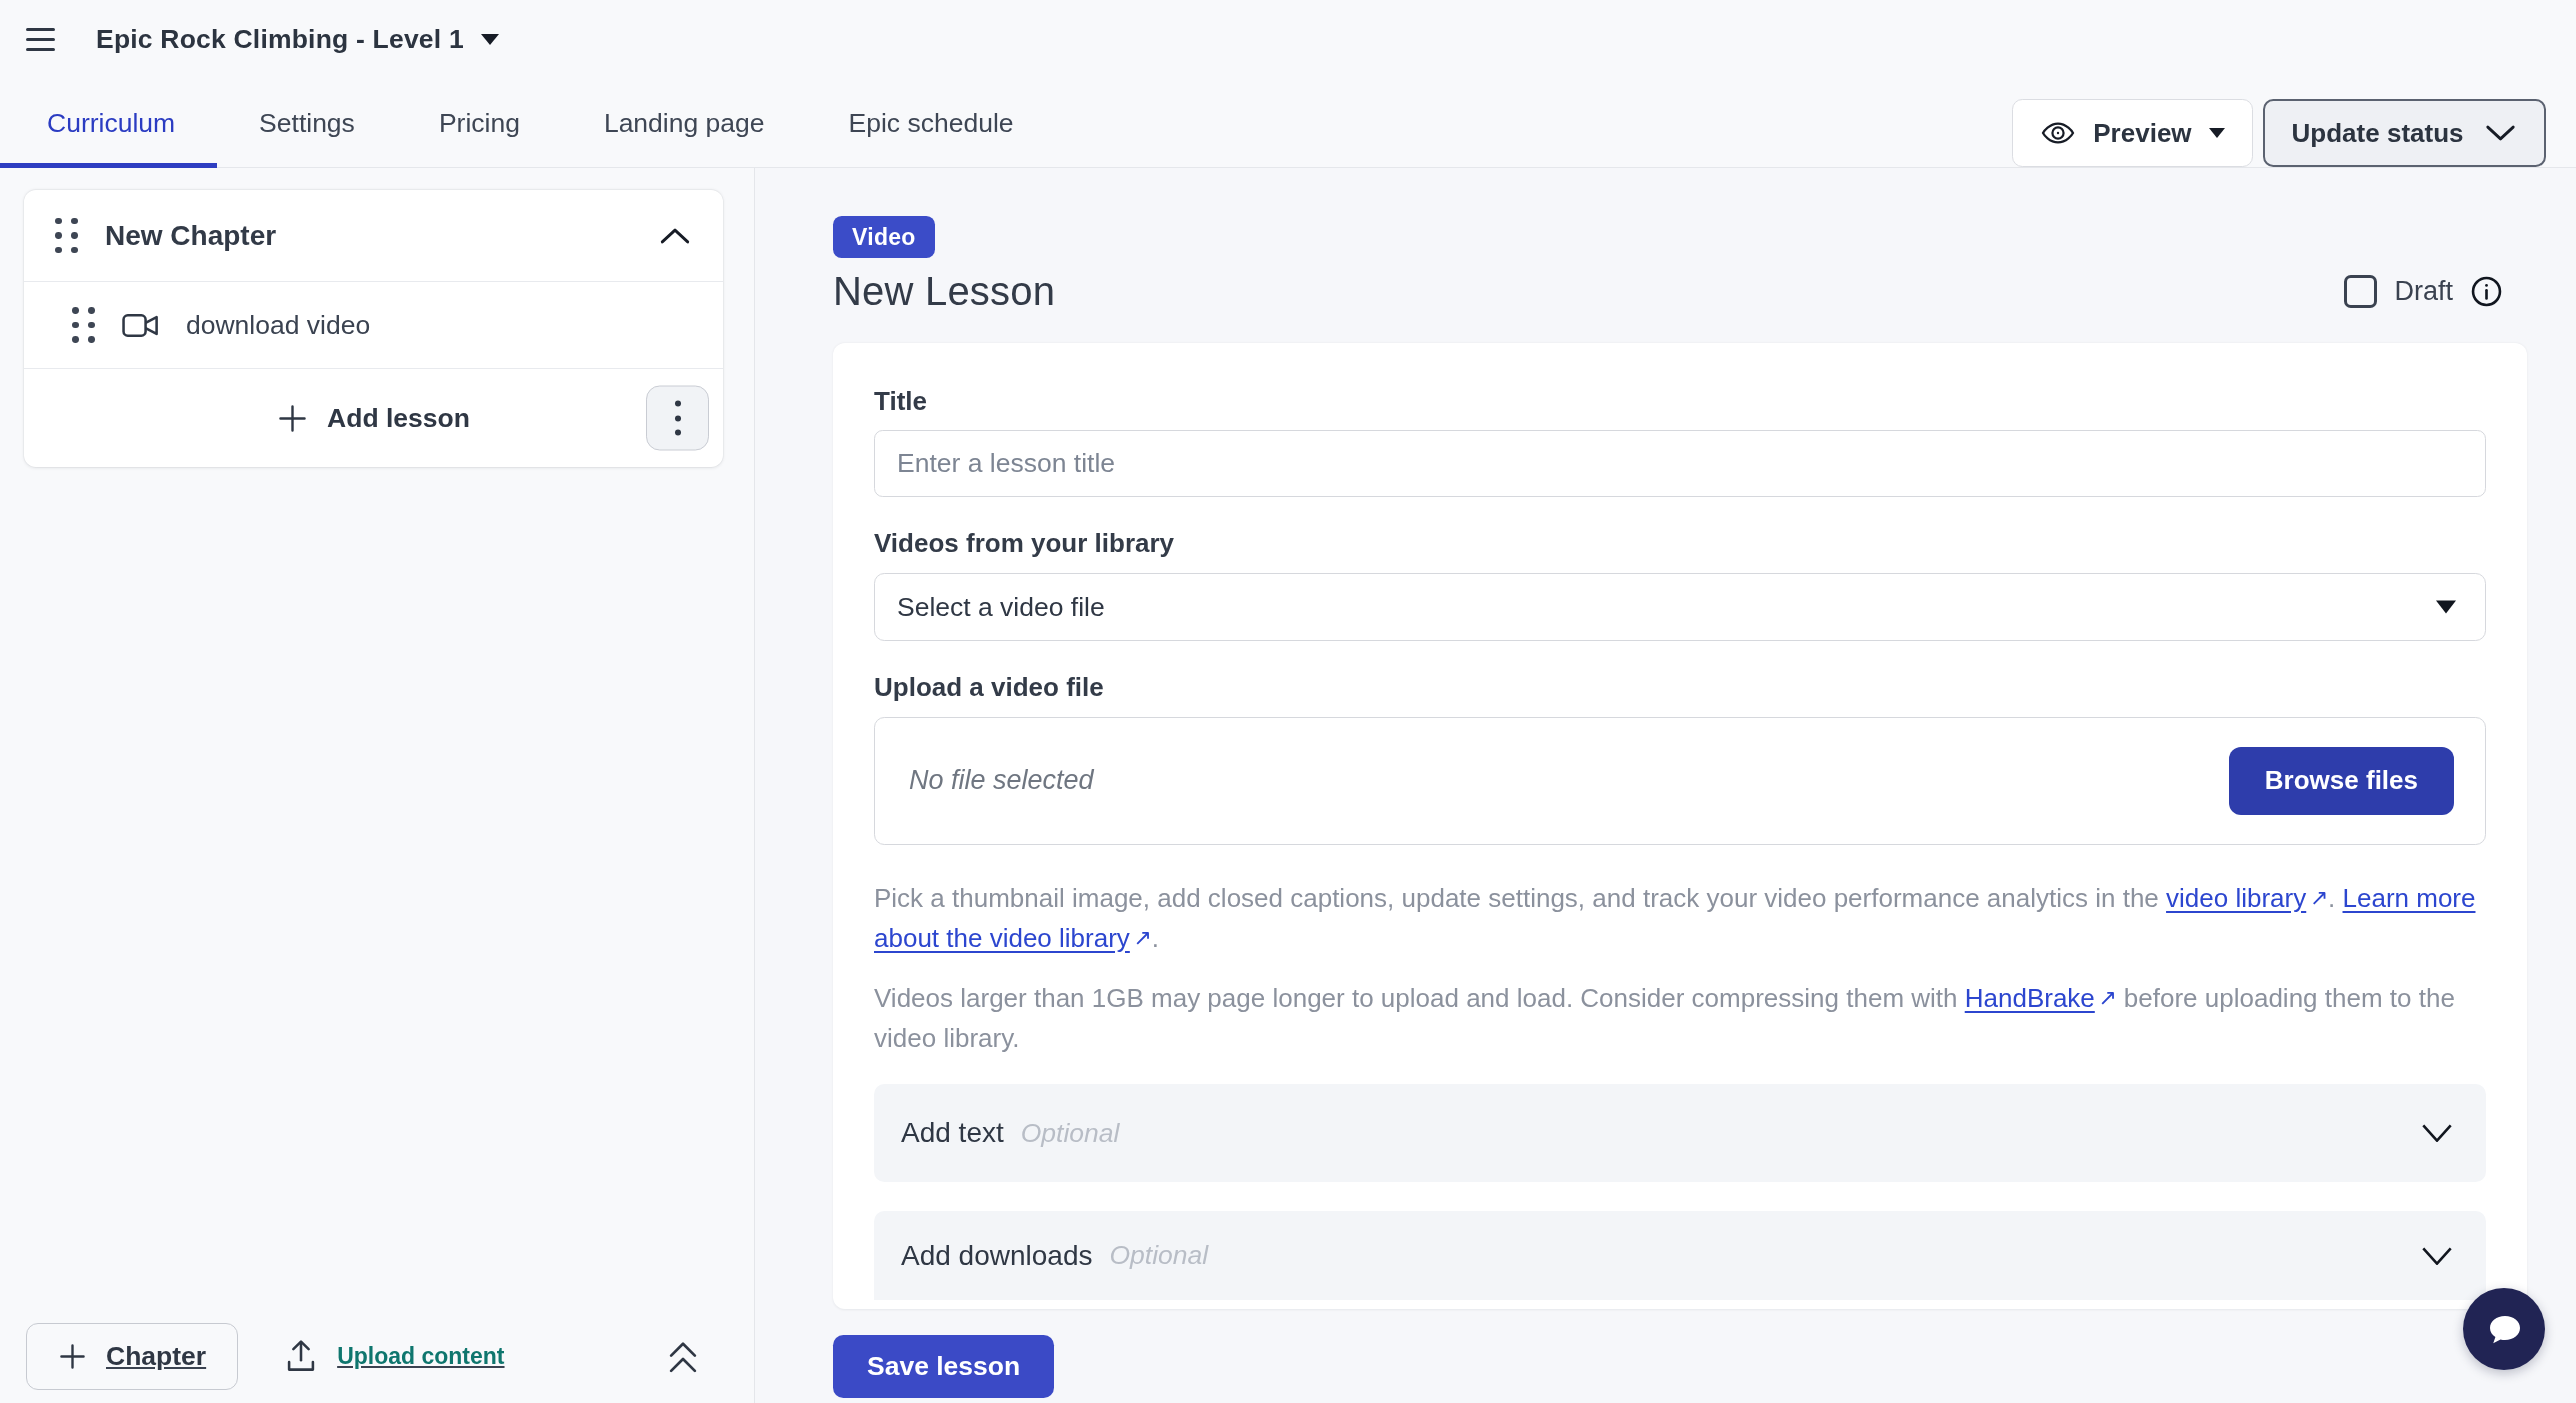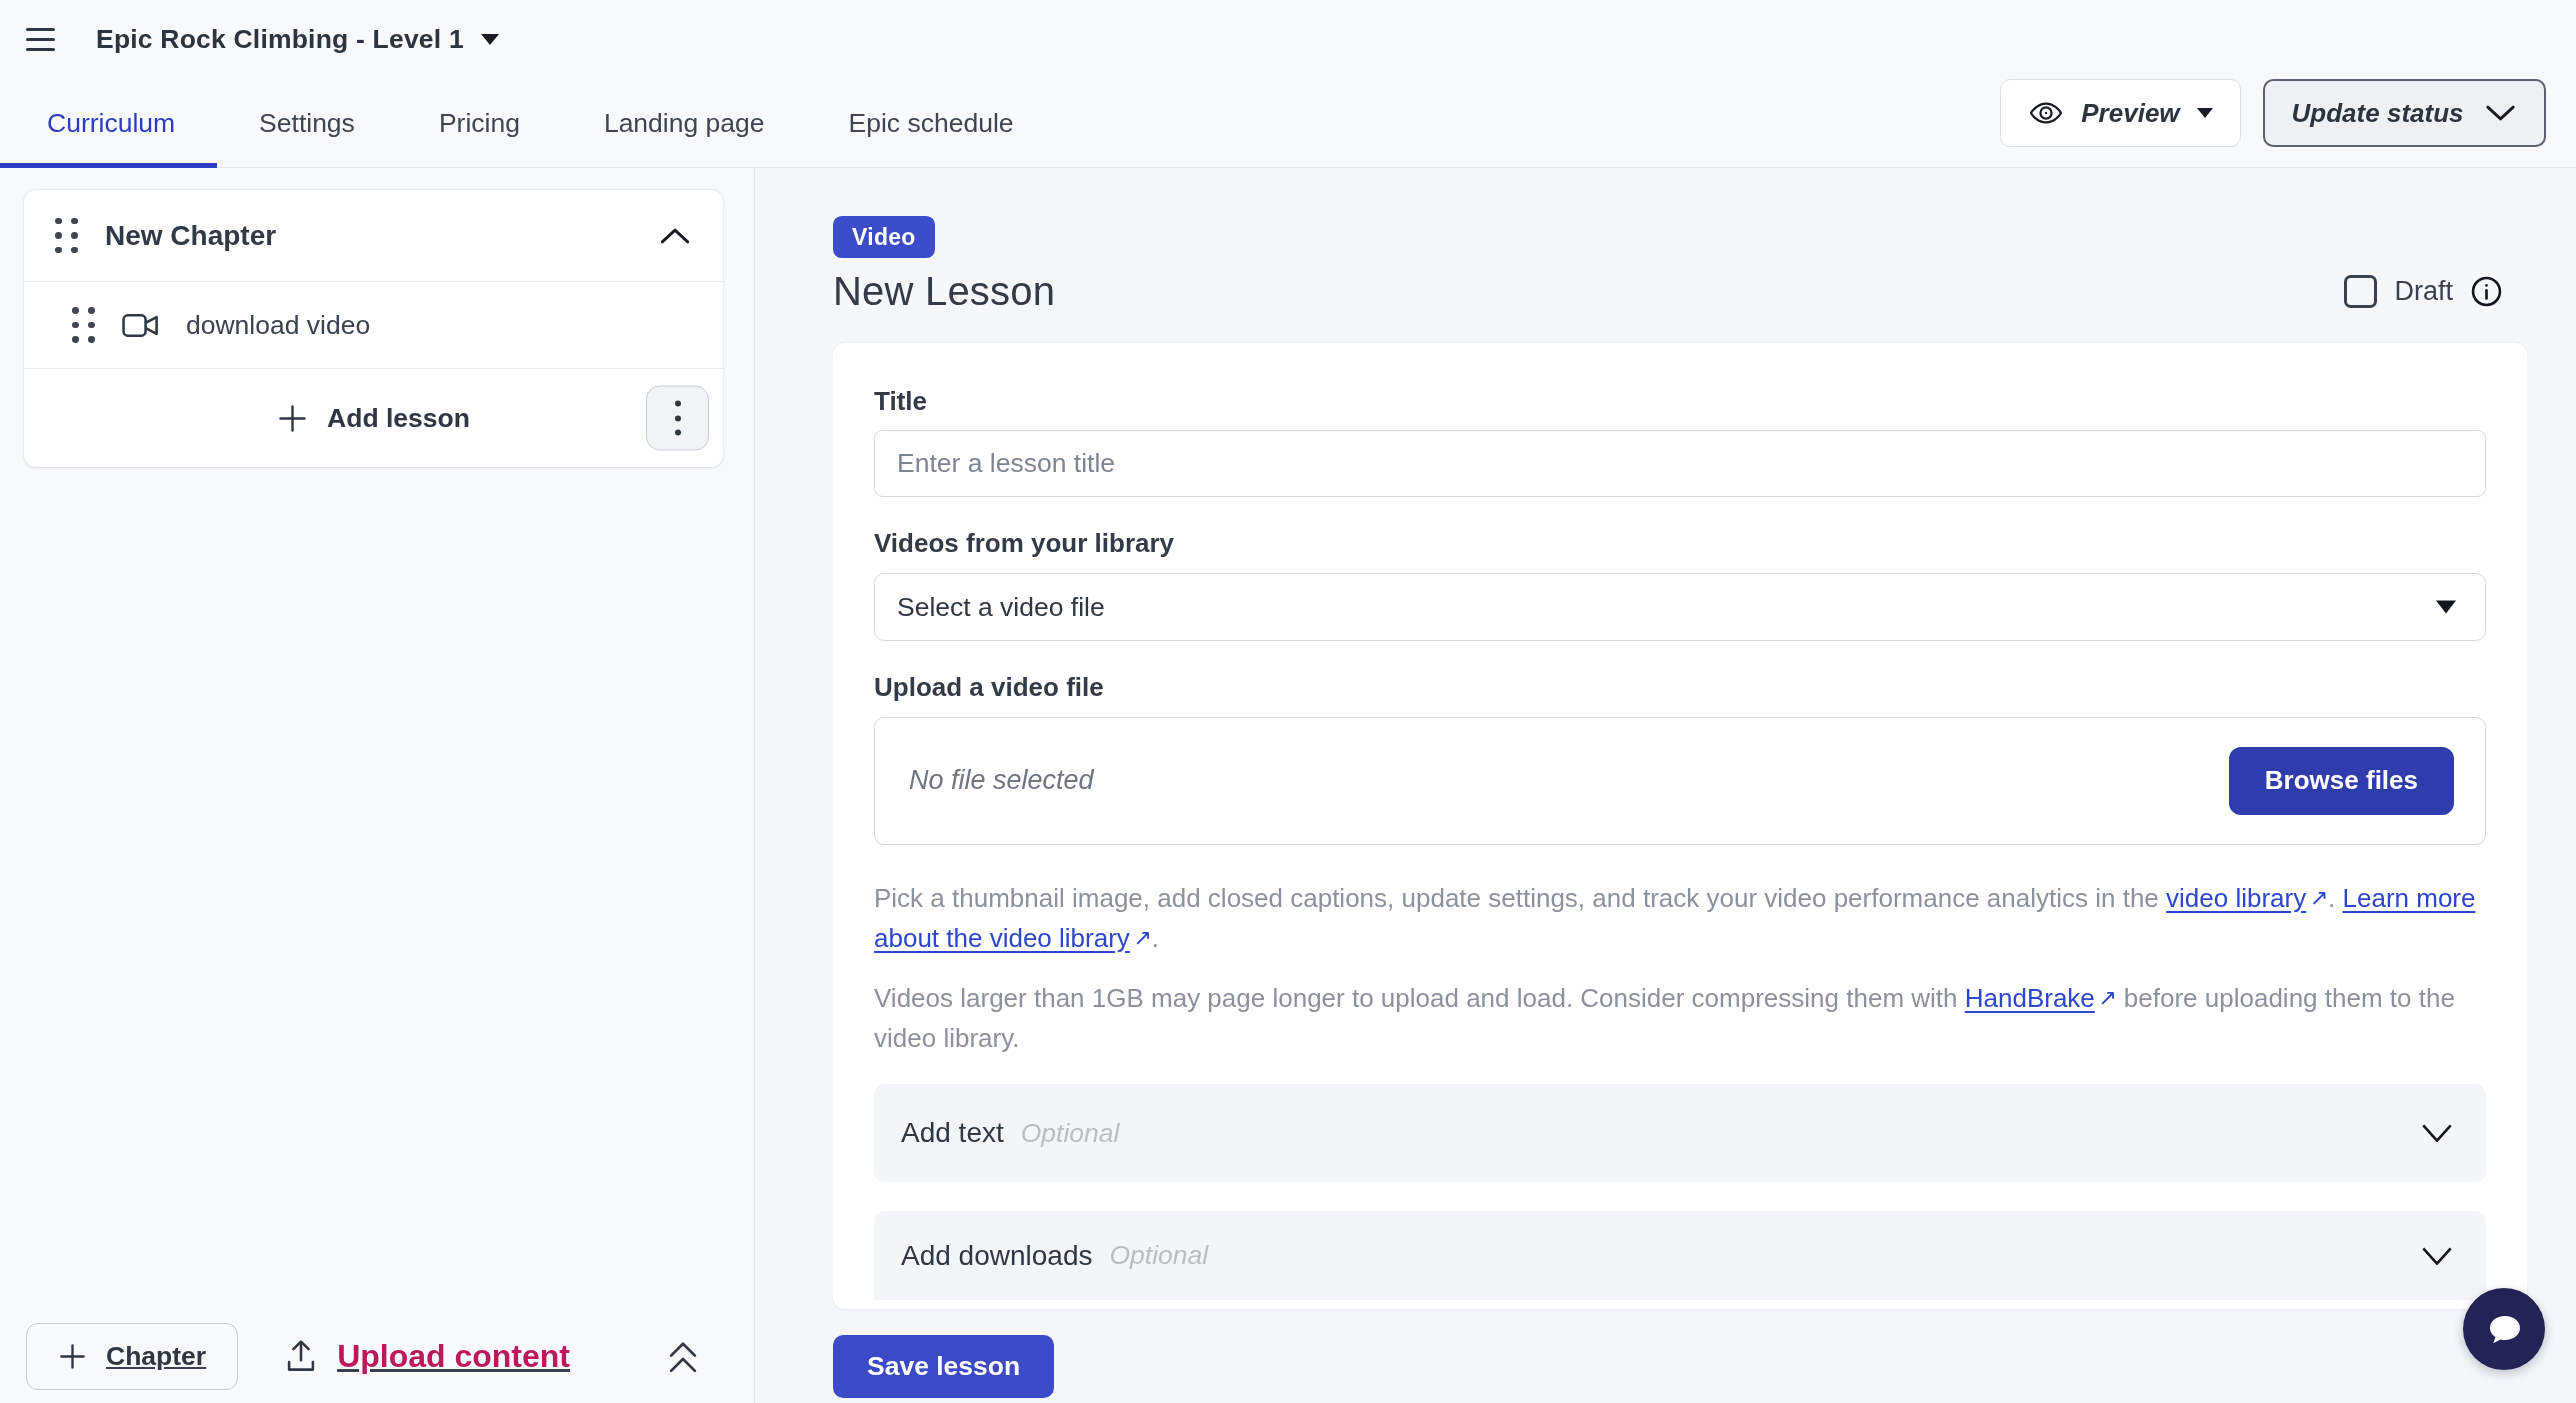--- a/index.html
+++ b/index.html
@@ -14,21 +14,21 @@
   .course-switcher { display:flex; align-items:center; gap:17px; margin-left:36px; cursor:pointer; }
   .course-title { font-size:26.5px; font-weight:600; color:#2c3440; letter-spacing:0.2px;text-align:center; }
   .caret-down { width:0; height:0; border-left:9.4px solid transparent; border-right:9.4px solid transparent; border-top:11px solid #171c26; }
 
   
   .tabsbar { height:89px; display:flex; align-items:stretch; background:#f8f9fb; border-bottom:1.7px solid #e5e7eb; padding-right:30px; }
   .tab { position:relative; display:flex; align-items:center; padding:0 42px; font-size:26.5px; font-weight:500; color:#3e4654; cursor:pointer; }
   .tab:first-child { padding-left:47px; }
   .tab.active { color:#2b3cc2; }
   .tab.active::after { content:""; position:absolute; left:0; right:0; bottom:-1.7px; height:6px; background:#2e3ec1; }
-  .tabactions { margin-left:auto; display:flex; align-items:flex-start; gap:22px;font-style:italic; }
+  .tabactions { margin-left:auto; display:flex; align-items:flex-end; gap:10px; }
   .btn { display:flex; align-items:center; border-radius:10.3px; cursor:pointer; font-weight:700; font-size:26px; color:#2c3440; }
   .btn-preview { height:68px; padding:0 27px; gap:17px; background:#ffffff; border:1.7px solid #dbdde2; }
   .btn-update { height:68px; padding:0 27px; gap:20.5px; background:#eef0f4; border:2.6px solid #5b6270; }
   .tri-down { width:0; height:0; border-left:8.6px solid transparent; border-right:8.6px solid transparent; border-top:10.3px solid #171c26; }
 
   
   .bodyrow { display:flex; height:1236px; }
   .sidebar { position:relative; width:755px; background:#f8f9fb; border-right:1.7px solid #e4e6ea; flex:none; }
   .chapter-card { margin:22px 31px 0 24px; background:#ffffff; border-radius:12px; box-shadow:0 0.9px 3.4px rgba(20,26,40,.10), 0 0 0 0.9px rgba(20,26,40,.03); overflow:hidden; }
   .chap-row { display:flex; align-items:center; }
@@ -37,21 +37,21 @@
   .dots { display:grid; grid-template-columns:repeat(2,6.8px); gap:7.7px 9.4px; cursor:grab; }
   .dots i { width:6.8px; height:6.8px; border-radius:50%; background:#3e4654; }
   .lesson-row { height:87px; padding:0 31px 0 48px; gap:26px; border-bottom:0.9px solid #e8eaee; cursor:pointer; }
   .lesson-title { font-size:26.5px; color:#3a4250; }
   .chap-foot { position:relative; height:98px; }
   .add-lesson { position:absolute; inset:0; display:flex; align-items:center; justify-content:center; gap:19px; font-size:26.5px; font-weight:600; color:#2f3744; cursor:pointer; }
   .kebab-btn { position:absolute; right:13.7px; top:50%; transform:translateY(-50%); width:63px; height:65px; border:1.7px solid #c9ccd3; border-radius:13.7px; background:#f1f3f6; display:flex; align-items:center; justify-content:center; flex-direction:column; gap:8.6px; cursor:pointer; }
   .kebab-btn i { width:6px; height:6px; border-radius:50%; background:#2f3744; }
   .sidebar-footer { position:absolute; left:0; right:1.7px; bottom:0; height:96px; display:flex; align-items:center; padding:0 50px 0 26px; background:#f8f9fb;text-decoration:underline; }
   .btn-chapter { height:67px; padding:0 31px; gap:19px; background:transparent; border:1.7px solid #c7cad1; border-radius:12px; font-size:26.5px; font-weight:600; color:#2f3744; display:flex; align-items:center; cursor:pointer; }
-  .upload-content { display:flex; align-items:center; gap:19px; margin-left:46px; font-size:32px; font-weight:600; color:#be185d; cursor:pointer; }
+  .upload-content { display:flex; align-items:center; gap:19px; margin-left:46px; font-size:23px; font-weight:600; color:#0f766e; cursor:pointer; }
   .collapse-all { margin-left:auto; cursor:pointer; display:flex; }
 
   
   .main { flex:1; position:relative; }
   .main-head { margin:0 49px 0 78px; padding-top:48px; }
   .type-badge { display:inline-block; background:#3b4cc8; color:#fff; font-size:23px; font-weight:600; padding:7.7px 19px; border-radius:8.6px; letter-spacing:0.3px; }
   .title-row { display:flex; align-items:center; margin-top:10.3px; }
   .lesson-h1 { font-size:40px; font-weight:500; color:#333b48; letter-spacing:0.2px; }
   .draft-group { margin-left:auto; margin-right:24px; display:flex; align-items:center; gap:17px; }
   .checkbox { width:33px; height:33px; border:3px solid #3a4250; border-radius:6.8px; background:transparent; cursor:pointer; }

